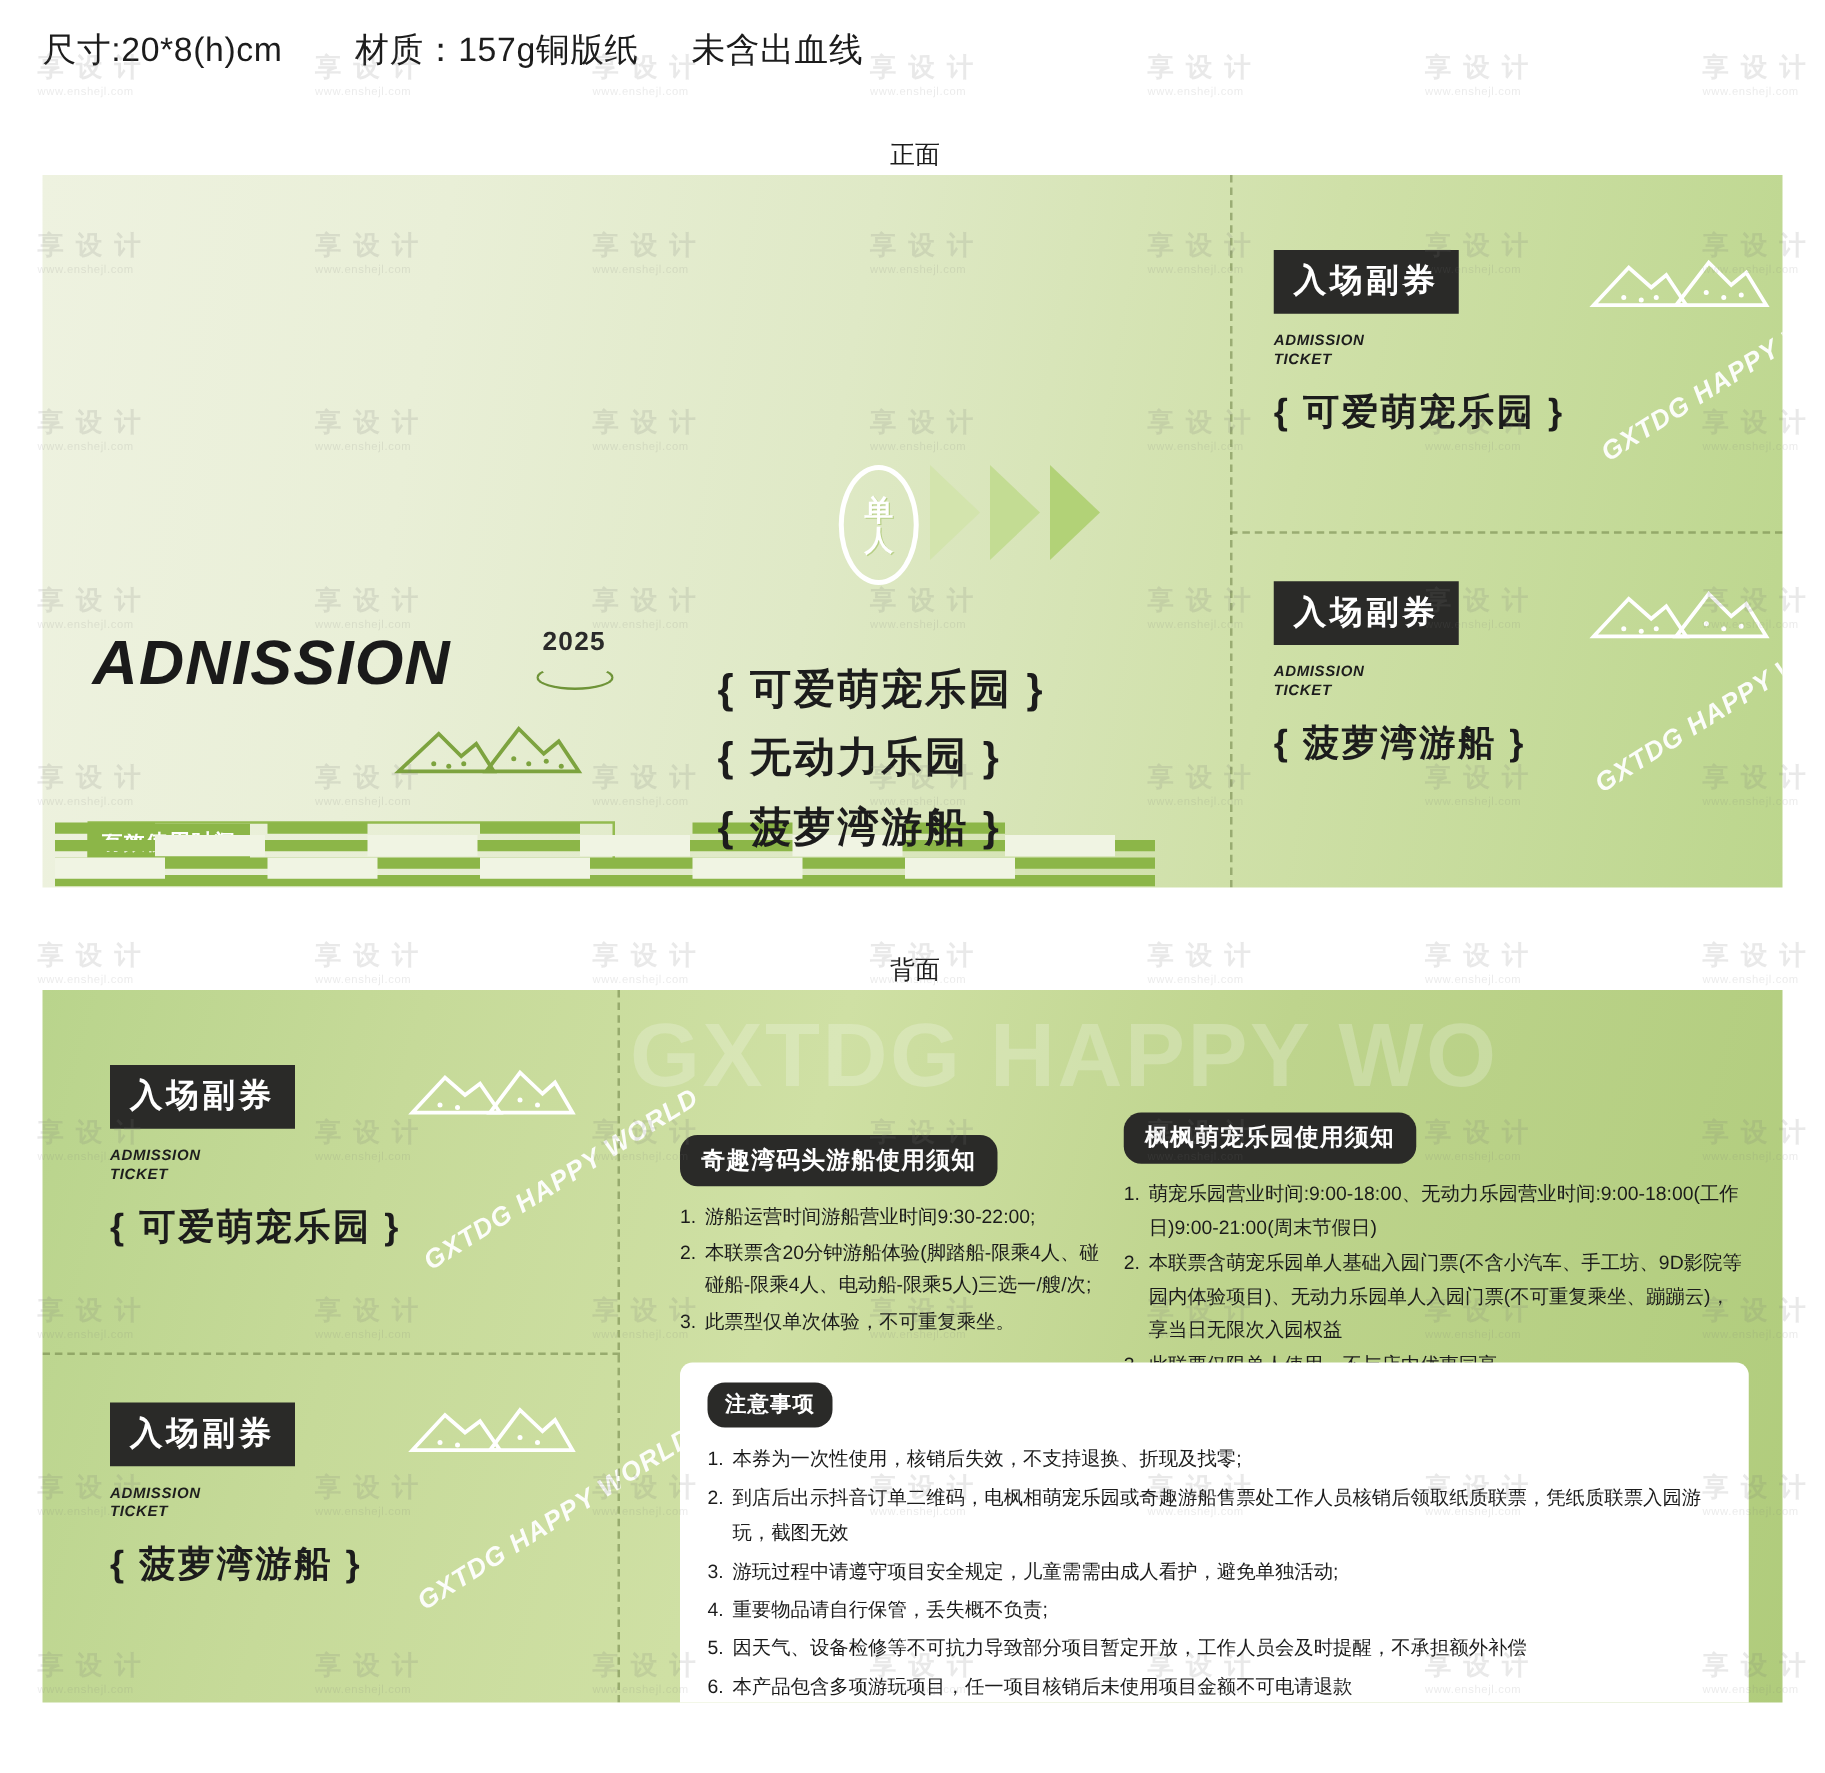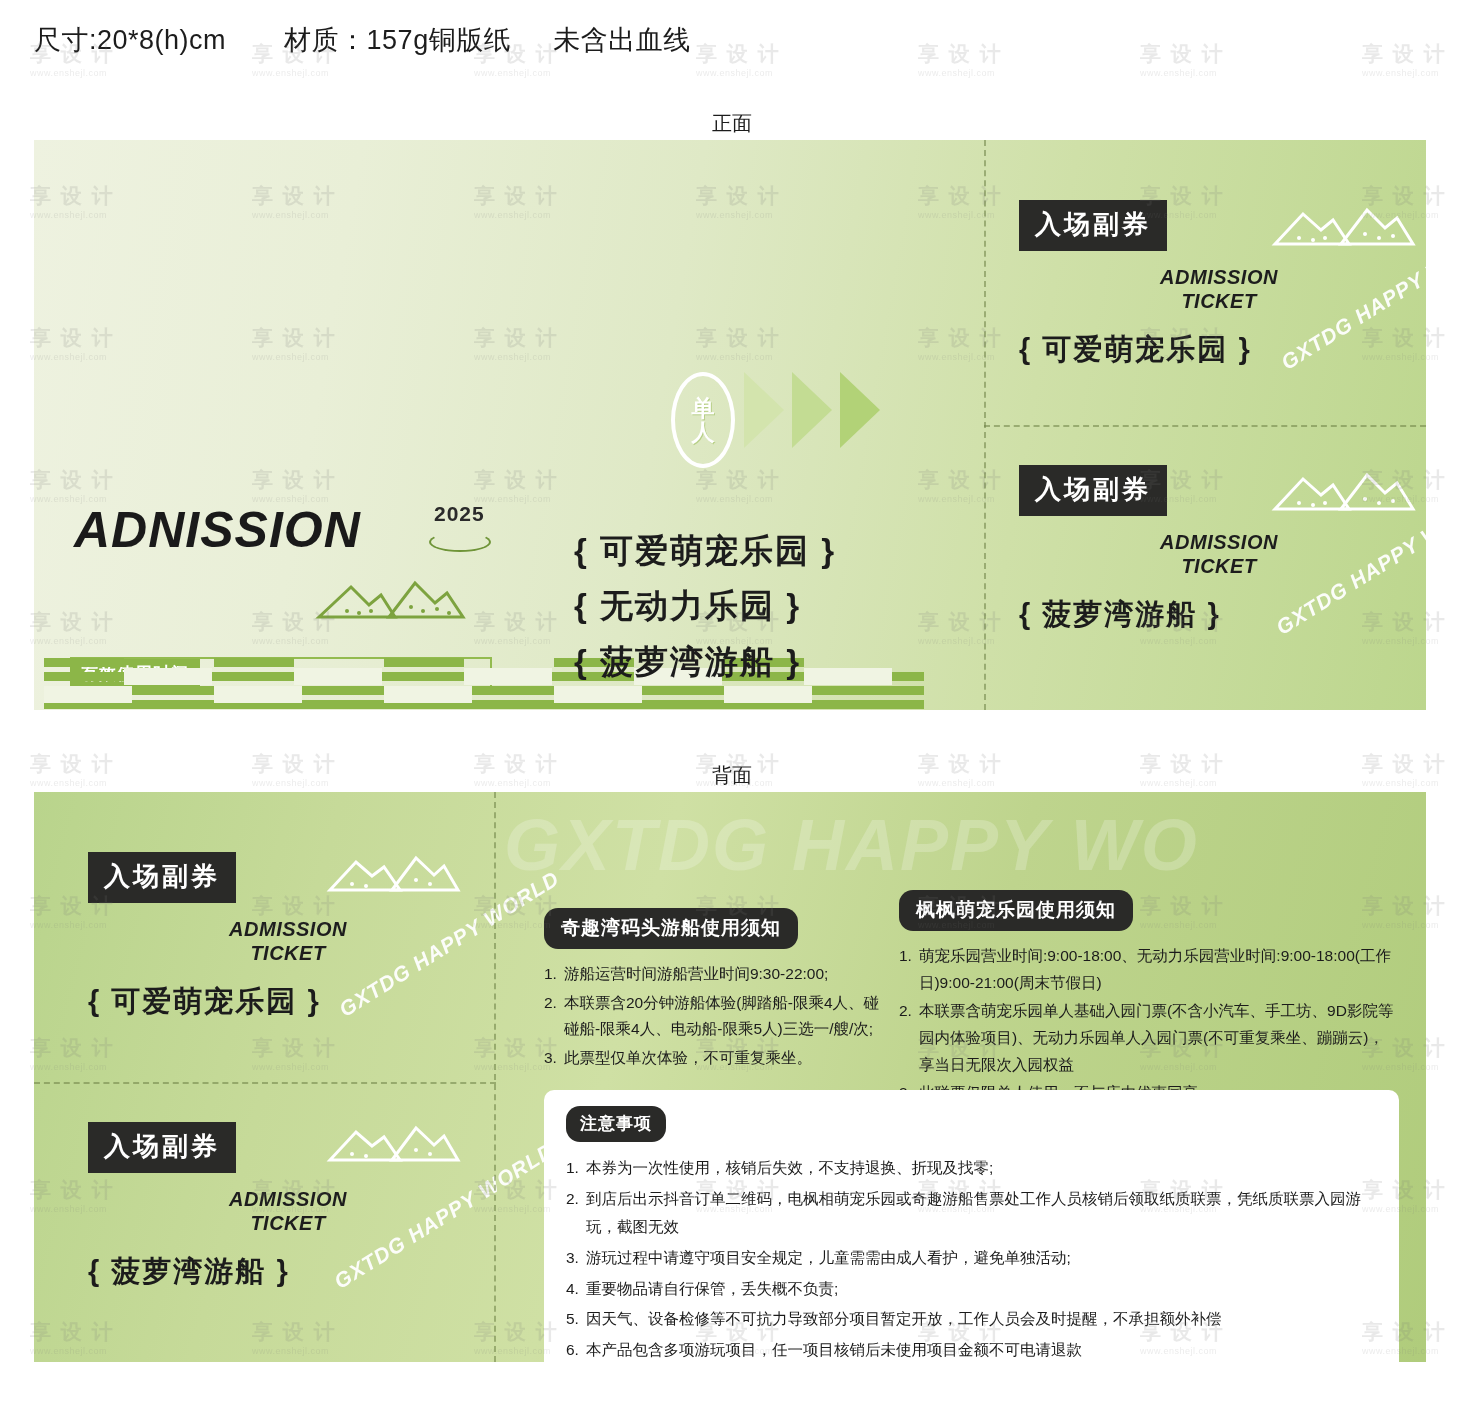--- a/index.html
+++ b/index.html
@@ -220,27 +220,26 @@
   .stub-badge {
     background: #2a2a28;
     color: #ffffff;
     font-size: 26px;
     font-weight: bold;
     letter-spacing: 3px;
     padding: 7px 16px 9px 16px;
     display: inline-block;
   }
   .stub-en {
-    font-size: 20px;
+    font-size: 12px;
     font-weight: bold;
     font-style: italic;
     color: #1d1d1d;
     line-height: 1.22;
     letter-spacing: 0.5px;
-    text-align: center;
   }
   .stub-park {
     font-size: 29px;
     font-weight: bold;
     color: #1c1c1c;
     letter-spacing: 2px;
   }
   .stub-watermark {
     position: absolute;
     font-size: 21px;
@@ -260,21 +259,20 @@
     width: 1392px;
     height: 570px;
     background: linear-gradient(105deg, #b9d48c 0%, #c6da99 20%, #cfe0a4 42%, #bed48d 65%, #b0cc7c 100%);
   }
   .back-watermark {
     position: absolute;
     left: 470px;
     top: 12px;
     font-size: 72px;
     font-weight: bold;
-    font-style: italic;
     color: rgba(255,255,255,0.22);
     letter-spacing: 2px;
     white-space: nowrap;
   }
   .notice-head {
     background: #2a2a28;
     color: #ffffff;
     font-size: 19px;
     font-weight: bold;
     letter-spacing: 1px;

